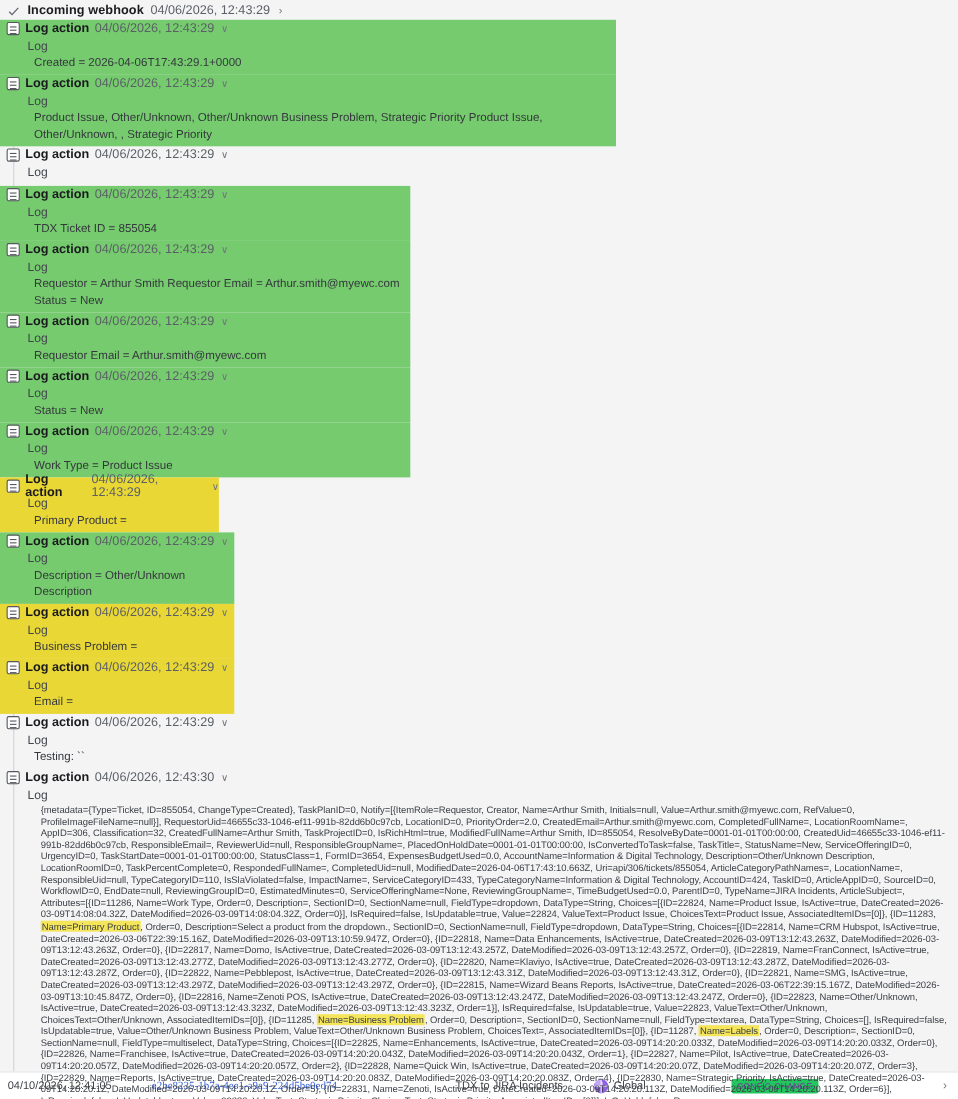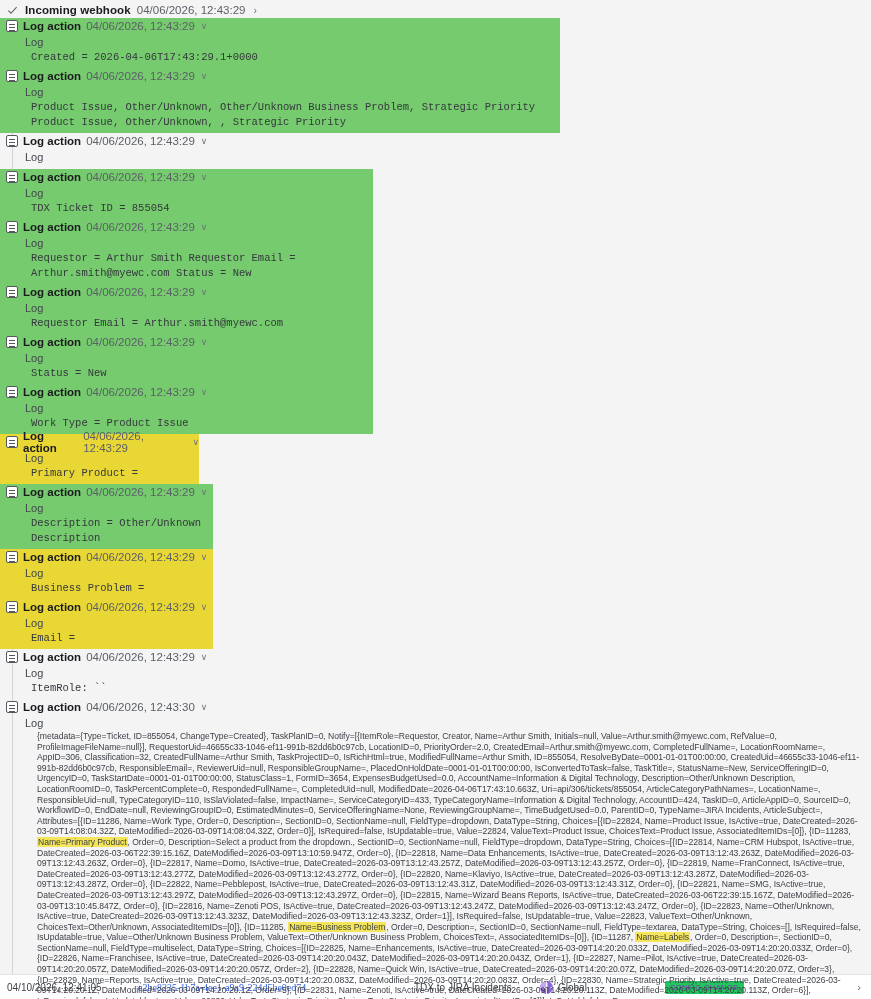--- a/index.html
+++ b/index.html
@@ -122,21 +122,20 @@
     color: #42464d;
     line-height: 16px;
   }
   .entry-msg {
     font-size: 10.5px;
     color: #35383d;
     line-height: 15px;
     padding-left: 31px;
     padding-bottom: 3px;
     word-break: break-word;
-    font-family: Liberation Mono, monospace;
   }
 
   
   .meta-msg {
     font-size: 8.6px;
     line-height: 10.6px;
     color: #3b3f45;
     padding-left: 37px;
     padding-right: 8px;
     word-break: break-word;
@@ -317,21 +316,21 @@
           </div><div class="entry-body">
             <div class="entry-label">Log</div>
           </div><div class="entry-msg">Email =</div></div></div>
       <div class="entry"><div class="entry-inner"><div class="entry-head">
             <span class="logicon"></span>
             <span class="entry-title">Log action</span>
             <span class="entry-ts">04/06/2026, 12:43:29</span>
             <span class="caret">∨</span>
           </div><div class="entry-body">
             <div class="entry-label">Log</div>
-          </div><div class="entry-msg">ItemRole: ``</div></div></div>
+          </div><div class="entry-msg">Testing: ``</div></div></div>
       <div class="entry"><div class="entry-inner" style="width: 871px;"><div class="entry-head">
             <span class="logicon"></span>
             <span class="entry-title">Log action</span>
             <span class="entry-ts">04/06/2026, 12:43:30</span>
             <span class="caret">∨</span>
           </div><div class="entry-body">
             <div class="entry-label">Log</div>
           </div><div class="meta-msg"><span>{metadata={Type=Ticket, ID=855054, ChangeType=Created}, TaskPlanID=0, Notify=[{ItemRole=Requestor, Creator, Name=Arthur Smith, Initials=null, Value=Arthur.smith@myewc.com, RefValue=0, ProfileImageFileName=null}], RequestorUid=46655c33-1046-ef11-991b-82dd6b0c97cb, LocationID=0, PriorityOrder=2.0, CreatedEmail=Arthur.smith@myewc.com, CompletedFullName=, LocationRoomName=, AppID=306, Classification=32, CreatedFullName=Arthur Smith, TaskProjectID=0, IsRichHtml=true, ModifiedFullName=Arthur Smith, ID=855054, ResolveByDate=0001-01-01T00:00:00, CreatedUid=46655c33-1046-ef11-991b-82dd6b0c97cb, ResponsibleEmail=, ReviewerUid=null, ResponsibleGroupName=, PlacedOnHoldDate=0001-01-01T00:00:00, IsConvertedToTask=false, TaskTitle=, StatusName=New, ServiceOfferingID=0, UrgencyID=0, TaskStartDate=0001-01-01T00:00:00, StatusClass=1, FormID=3654, ExpensesBudgetUsed=0.0, AccountName=Information &amp; Digital Technology, Description=Other/Unknown Description, LocationRoomID=0, TaskPercentComplete=0, RespondedFullName=, CompletedUid=null, ModifiedDate=2026-04-06T17:43:10.663Z, Uri=api/306/tickets/855054, ArticleCategoryPathNames=, LocationName=, ResponsibleUid=null, TypeCategoryID=110, IsSlaViolated=false, ImpactName=, ServiceCategoryID=433, TypeCategoryName=Information &amp; Digital Technology, AccountID=424, TaskID=0, ArticleAppID=0, SourceID=0, WorkflowID=0, EndDate=null, ReviewingGroupID=0, EstimatedMinutes=0, ServiceOfferingName=None, ReviewingGroupName=, TimeBudgetUsed=0.0, ParentID=0, TypeName=JIRA Incidents, ArticleSubject=, Attributes=[{ID=11286, Name=Work Type, Order=0, Description=, SectionID=0, SectionName=null, FieldType=dropdown, DataType=String, Choices=[{ID=22824, Name=Product Issue, IsActive=true, DateCreated=2026-03-09T14:08:04.32Z, DateModified=2026-03-09T14:08:04.32Z, Order=0}], IsRequired=false, IsUpdatable=true, Value=22824, ValueText=Product Issue, ChoicesText=Product Issue, AssociatedItemIDs=[0]}, {ID=11283, </span><span class="mark">Name=Primary Product</span><span>, Order=0, Description=Select a product from the dropdown., SectionID=0, SectionName=null, FieldType=dropdown, DataType=String, Choices=[{ID=22814, Name=CRM Hubspot, IsActive=true, DateCreated=2026-03-06T22:39:15.16Z, DateModified=2026-03-09T13:10:59.947Z, Order=0}, {ID=22818, Name=Data Enhancements, IsActive=true, DateCreated=2026-03-09T13:12:43.263Z, DateModified=2026-03-09T13:12:43.263Z, Order=0}, {ID=22817, Name=Domo, IsActive=true, DateCreated=2026-03-09T13:12:43.257Z, DateModified=2026-03-09T13:12:43.257Z, Order=0}, {ID=22819, Name=FranConnect, IsActive=true, DateCreated=2026-03-09T13:12:43.277Z, DateModified=2026-03-09T13:12:43.277Z, Order=0}, {ID=22820, Name=Klaviyo, IsActive=true, DateCreated=2026-03-09T13:12:43.287Z, DateModified=2026-03-09T13:12:43.287Z, Order=0}, {ID=22822, Name=Pebblepost, IsActive=true, DateCreated=2026-03-09T13:12:43.31Z, DateModified=2026-03-09T13:12:43.31Z, Order=0}, {ID=22821, Name=SMG, IsActive=true, DateCreated=2026-03-09T13:12:43.297Z, DateModified=2026-03-09T13:12:43.297Z, Order=0}, {ID=22815, Name=Wizard Beans Reports, IsActive=true, DateCreated=2026-03-06T22:39:15.167Z, DateModified=2026-03-09T13:10:45.847Z, Order=0}, {ID=22816, Name=Zenoti POS, IsActive=true, DateCreated=2026-03-09T13:12:43.247Z, DateModified=2026-03-09T13:12:43.247Z, Order=0}, {ID=22823, Name=Other/Unknown, IsActive=true, DateCreated=2026-03-09T13:12:43.323Z, DateModified=2026-03-09T13:12:43.323Z, Order=1}], IsRequired=false, IsUpdatable=true, Value=22823, ValueText=Other/Unknown, ChoicesText=Other/Unknown, AssociatedItemIDs=[0]}, {ID=11285, </span><span class="mark">Name=Business Problem</span><span>, Order=0, Description=, SectionID=0, SectionName=null, FieldType=textarea, DataType=String, Choices=[], IsRequired=false, IsUpdatable=true, Value=Other/Unknown Business Problem, ValueText=Other/Unknown Business Problem, ChoicesText=, AssociatedItemIDs=[0]}, {ID=11287, </span><span class="mark">Name=Labels</span><span>, Order=0, Description=, SectionID=0, SectionName=null, FieldType=multiselect, DataType=String, Choices=[{ID=22825, Name=Enhancements, IsActive=true, DateCreated=2026-03-09T14:20:20.033Z, DateModified=2026-03-09T14:20:20.033Z, Order=0}, {ID=22826, Name=Franchisee, IsActive=true, DateCreated=2026-03-09T14:20:20.043Z, DateModified=2026-03-09T14:20:20.043Z, Order=1}, {ID=22827, Name=Pilot, IsActive=true, DateCreated=2026-03-09T14:20:20.057Z, DateModified=2026-03-09T14:20:20.057Z, Order=2}, {ID=22828, Name=Quick Win, IsActive=true, DateCreated=2026-03-09T14:20:20.07Z, DateModified=2026-03-09T14:20:20.07Z, Order=3}, {ID=22829, Name=Reports, IsActive=true, DateCreated=2026-03-09T14:20:20.083Z, DateModified=2026-03-09T14:20:20.083Z, Order=4}, {ID=22830, Name=Strategic Priority, IsActive=true, DateCreated=2026-03-09T14:20:20.1Z, DateModified=2026-03-09T14:20:20.1Z, Order=5}, {ID=22831, Name=Zenoti, IsActive=true, DateCreated=2026-03-09T14:20:20.113Z, DateModified=2026-03-09T14:20:20.113Z, Order=6}], IsRequired=false, IsUpdatable=true, Value=22830, ValueText=Strategic Priority, ChoicesText=Strategic Priority, AssociatedItemIDs=[0]}], IsOnHold=false, Re...</span></div></div></div>
     </div>
 

